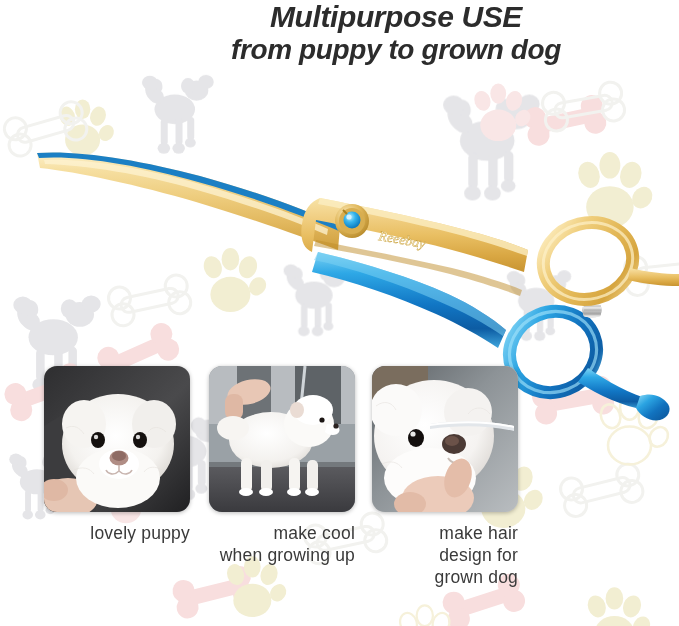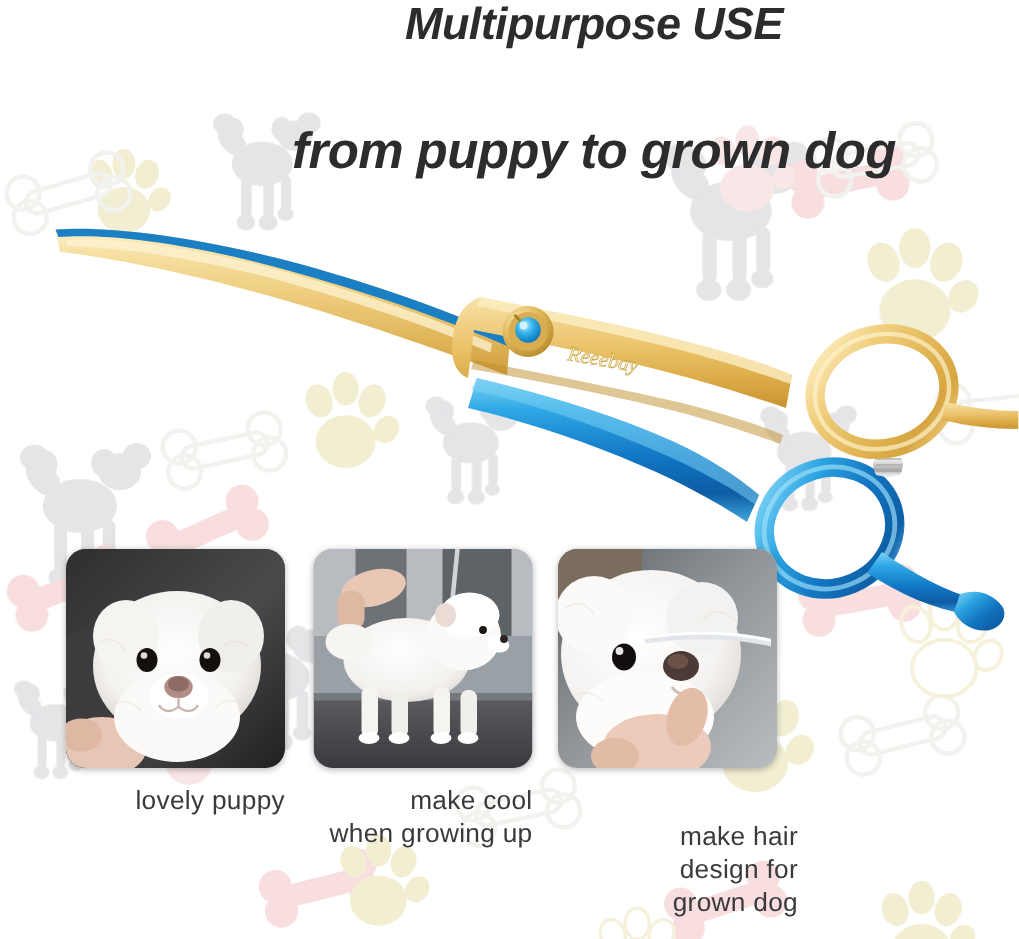--- a/index.html
+++ b/index.html
@@ -38,21 +38,21 @@
     color: #2c2c2c;
     letter-spacing: -0.4px;
     line-height: 1.12;
   }
   #headline .hl-line {
     display: block;
     font-size: 30px;
     white-space: nowrap;
   }
   #headline .hl-line.l1 { font-size: 30px; }
-  #headline .hl-line.l2 { font-size: 34px; margin-top: 48px; }
+  #headline .hl-line.l2 { font-size: 28px; }
 
   
   #scissors {
     position: absolute;
     left: 0;
     top: 0;
     width: 679px;
     height: 626px;
     z-index: 4;
     pointer-events: none;
@@ -82,21 +82,21 @@
     font-family: "Liberation Sans", sans-serif;
     font-weight: 300;
     font-size: 17.5px;
     line-height: 22px;
     letter-spacing: 0.2px;
     text-align: right;
     white-space: pre-line;
   }
   #caption-1 { left: 20px;  top: 522px; width: 170px; }
   #caption-2 { left: 185px; top: 522px; width: 170px; }
-  #caption-3 { left: 362px; top: 522px; width: 170px; margin-top: 24px; }
+  #caption-3 { left: 348px; top: 522px; width: 170px; }
 </style>
 </head>
 <body>
 
 <div id="page">
 
   <div id="watermarks">
     <svg width="679" height="626" viewBox="0 0 679 626" xmlns="http://www.w3.org/2000/svg">
       <defs>
 

